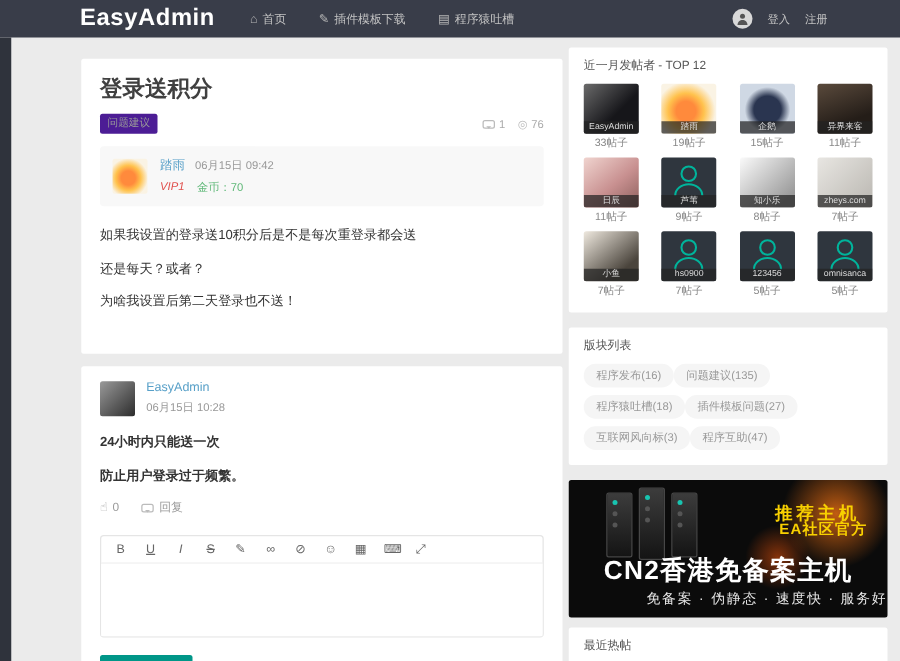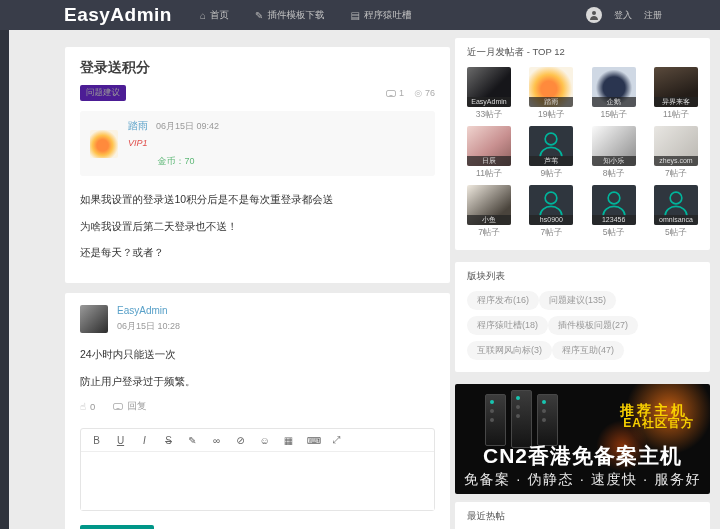--- a/index.html
+++ b/index.html
@@ -27,49 +27,49 @@
   }
   .auth-link { color:#c2c2c2; font-size:9px; text-decoration:none; cursor:pointer; }
   
   .left-strip { position:absolute; left:0; top:30px; width:9px; height:499px; background:#2f333c; }
 
   
   .card { background:#fff; border-radius:2px; }
 
   
   .post-card { position:absolute; left:65px; top:47px; width:385px; height:236px; padding:12px 15px; }
-  .post-title { font-size:14px; font-weight:bold; color:#404040; }
+  .post-title { font-size:18px; font-weight:bold; color:#404040; }
   .post-meta { display:flex; align-items:center; margin-top:8px; }
   .badge { background:#4c1d95; color:#999; font-size:8.5px; padding:2px 6px; border-radius:2px; }
   .meta-right { margin-left:auto; display:flex; align-items:center; gap:10px; color:#aaa; font-size:9px; }
   .meta-stat { display:flex; align-items:center; gap:3px; }
   .bubble { display:inline-block; width:10px; height:7px; border:1px solid #bbb; border-radius:2px; position:relative; }
   .bubble::after { content:""; position:absolute; left:2px; bottom:-3px; border:2px solid transparent; border-top-color:#bbb; }
   .eye { color:#bbb; font-size:9px; }
   .author-box {
     margin-top:10px; background:#f8f8f8; border-radius:3px; padding:8px 10px;
     display:flex; align-items:center; gap:10px;
   }
   .avatar-sm { width:28px; height:28px; border-radius:2px; flex:0 0 auto; }
   .av-phoenix { background:radial-gradient(circle at 45% 55%, #ff8a3c 0 26%, #ffc24d 46%, #faf3e4 72%); }
   .author-lines .l1 { display:flex; align-items:baseline; gap:8px; }
   .author-name { color:#58a0c8; font-size:10px; cursor:pointer; }
   .post-date { color:#999; font-size:9px; }
   .author-lines .l2 { display:flex; gap:10px; margin-top:5px; }
   .vip { color:#e0504d; font-size:9px;font-style:italic; }
-  .coins { color:#5FB878; font-size:9px;margin-top:17px; }
+  .coins { color:#5FB878; font-size:9px; }
   .post-body { margin-top:16px; }
   .post-body p, .reply-body p { font-size:10.5px; color:#333; margin-bottom:12px; line-height:1.4; }
 
   .reply-card { position:absolute; left:65px; top:293px; width:385px; height:260px; padding:12px 15px; }
   .reply-head { display:flex; gap:9px; }
   .reply-avatar { background:linear-gradient(135deg,#9a9a9a,#2c2c2c); }
   .reply-author { color:#58a0c8; font-size:10px; cursor:pointer; }
   .reply-date { color:#999; font-size:9px; margin-top:4px; }
-  .reply-body { margin-top:14px; }
+  .reply-body { margin-top:14px;font-weight:bold; }
   .reply-actions { display:flex; align-items:center; gap:18px; color:#999; font-size:9.5px; margin-top:4px; }
   .action { display:flex; align-items:center; gap:4px; cursor:pointer; }
   .thumb { color:#aaa; font-size:10px; }
 
   .editor { margin-top:15px; border:1px solid #e5e5e5; border-radius:3px; }
   .toolbar { display:flex; align-items:center; gap:13px; padding:5px 10px; border-bottom:1px solid #eee; }
   .tool { font-size:10px; color:#666; cursor:pointer; width:11px; text-align:center; }
   .tool.u { text-decoration:underline; }
   .tool.i { font-style:italic; }
   .tool.s { text-decoration:line-through; }
@@ -118,22 +118,22 @@
     background:radial-gradient(circle, rgba(255,90,10,.5), transparent 65%); transform:rotate(30deg); }
   .server { position:absolute; width:21px; height:52px; border:1px solid #474747;
     border-radius:2px; background:linear-gradient(#3c3c3c,#141414); }
   .server::after { content:""; position:absolute; left:4px; top:5px; width:4px; height:4px;
     border-radius:50%; background:#18c4b0; box-shadow:0 9px 0 #555, 0 18px 0 #555; }
   .sv1{ left:30px; top:10px; } .sv2{ left:56px; top:6px; height:58px; } .sv3{ left:82px; top:10px; }
   .ad-t1 { position:absolute; right:16px; top:11px; color:#f8d000; font-size:12px; font-weight:bold; letter-spacing:1px;margin-top:20px; }
   .ad-t2 { position:absolute; right:22px; top:18px; color:#f8d000; font-size:14px; font-weight:bold; letter-spacing:3px; }
   .ad-t3 { position:absolute; left:0; top:58px; width:100%; text-align:center; color:#fff;
     font-size:21px; font-weight:bold; letter-spacing:1px; }
-  .ad-t4 { position:absolute; left:0; top:87px; width:100%; text-align:center; color:#e8e8e8;
-    font-size:14px; letter-spacing:1.5px; }
+  .ad-t4 { position:absolute; left:0; top:87px; width:100%; text-align:right; color:#e8e8e8;
+    font-size:11px; letter-spacing:1.5px; }
 
   .hot-card { padding-bottom:20px; }
   .hot-item { display:flex; align-items:center; gap:6px; margin-bottom:10px; cursor:pointer; }
   .hot-link { font-size:9.5px; color:#777; white-space:nowrap; overflow:hidden; text-overflow:ellipsis; }
   .hot-views { display:flex; align-items:center; gap:2px; color:#ccc; font-size:8.5px; flex:0 0 auto; }
 </style>
 </head>
 <body>
 
 <div class="header">
@@ -188,22 +188,22 @@
         <span class="post-date">06月15日 09:42</span>
       </div>
       <div class="l2">
         <span class="vip">VIP1</span>
         <span class="coins">金币：70</span>
       </div>
     </div>
   </div>
   <div class="post-body">
     <p>如果我设置的登录送10积分后是不是每次重登录都会送</p>
+    <p>还是每天？或者？</p>
     <p>为啥我设置后第二天登录也不送！</p>
-    <p>还是每天？或者？</p>
   </div>
 </div>
 
 <div class="card reply-card">
   <div class="reply-head">
     <div class="avatar-sm reply-avatar"></div>
     <div>
       <div class="reply-author">EasyAdmin</div>
       <div class="reply-date">06月15日 10:28</div>
     </div>

